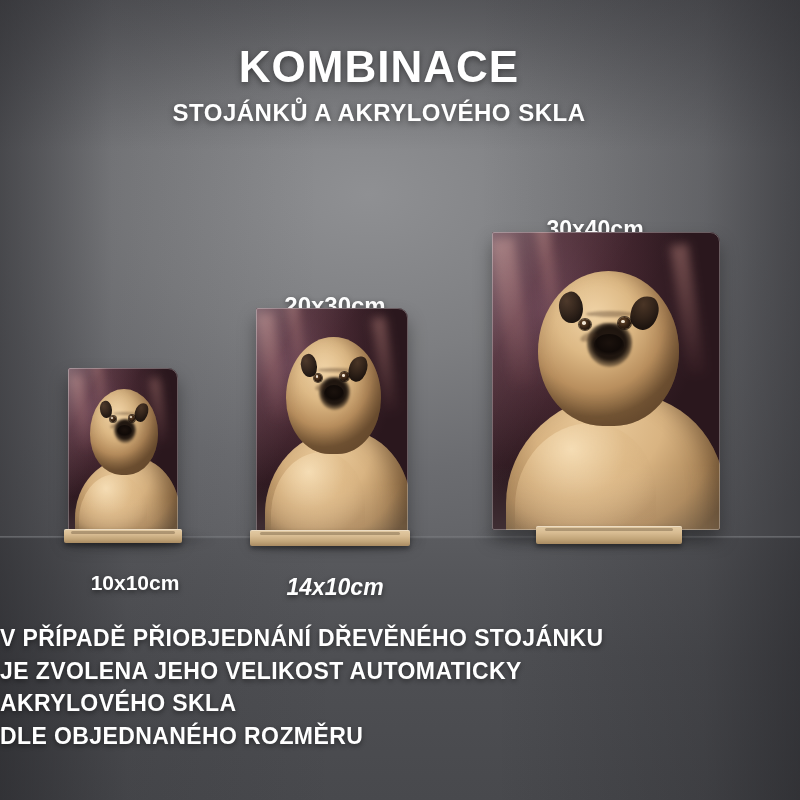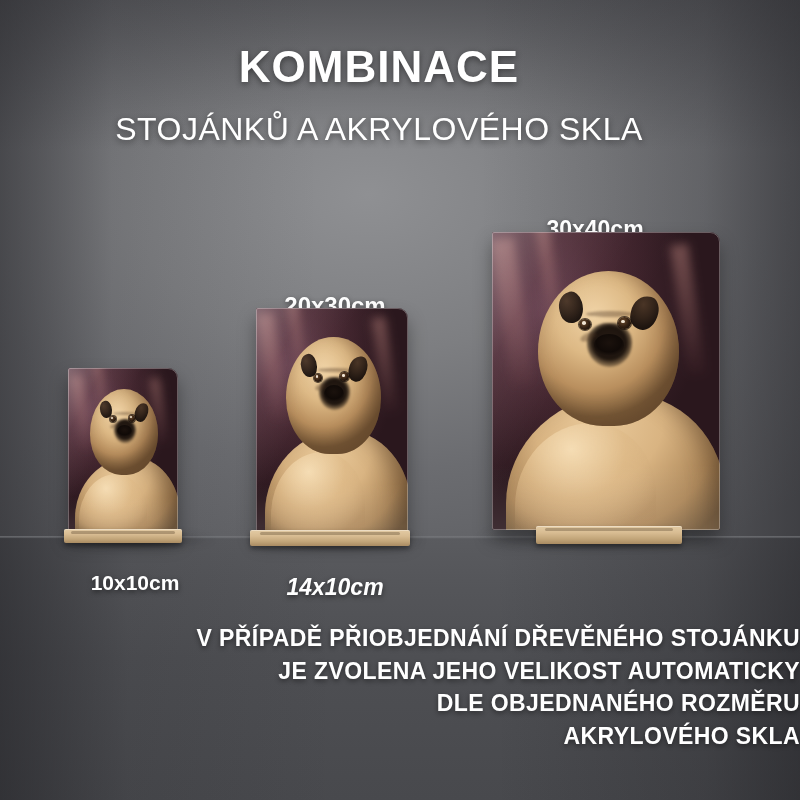--- a/index.html
+++ b/index.html
@@ -79,33 +79,33 @@
     color: #ffffff;
     text-shadow: 0 2px 6px rgba(0,0,0,0.45);
   }
   .title-line1 {
     font-size: 44px;
     font-weight: 700;
     letter-spacing: 1px;
     line-height: 1.06;
   }
   .title-line2 {
-    font-size: 32px;
-    font-weight: 400;
+    font-size: 24px;
+    font-weight: 700;
     letter-spacing: 0.5px;
     line-height: 1.25;
-    margin-top: 18px;
+    margin-top: 7px;
   }
 
   .footer-wrap {
     position: absolute;
     left: 0;
     top: 622px;
     width: 800px;
-    text-align: right;
+    text-align: left;
     color: #ffffff;
     text-shadow: 0 2px 5px rgba(0,0,0,0.45);
   }
   .footer-line {
     font-size: 23px;
     font-weight: 700;
     letter-spacing: 0.4px;
     line-height: 1.42;
   }
 
@@ -408,17 +408,17 @@
 
     <div class="stand" style="left:66px; top:330px; width:146px; height:18px;">
       <div class="stand-slot"></div>
     </div>
 
   </div>
 
   <div class="footer-wrap">
     <div class="footer-line">V PŘÍPADĚ PŘIOBJEDNÁNÍ DŘEVĚNÉHO STOJÁNKU</div>
     <div class="footer-line">JE ZVOLENA JEHO VELIKOST AUTOMATICKY</div>
+    <div class="footer-line">AKRYLOVÉHO SKLA</div>
     <div class="footer-line">DLE OBJEDNANÉHO ROZMĚRU</div>
-    <div class="footer-line">AKRYLOVÉHO SKLA</div>
   </div>
 
 </div>
 
 </body></html>

